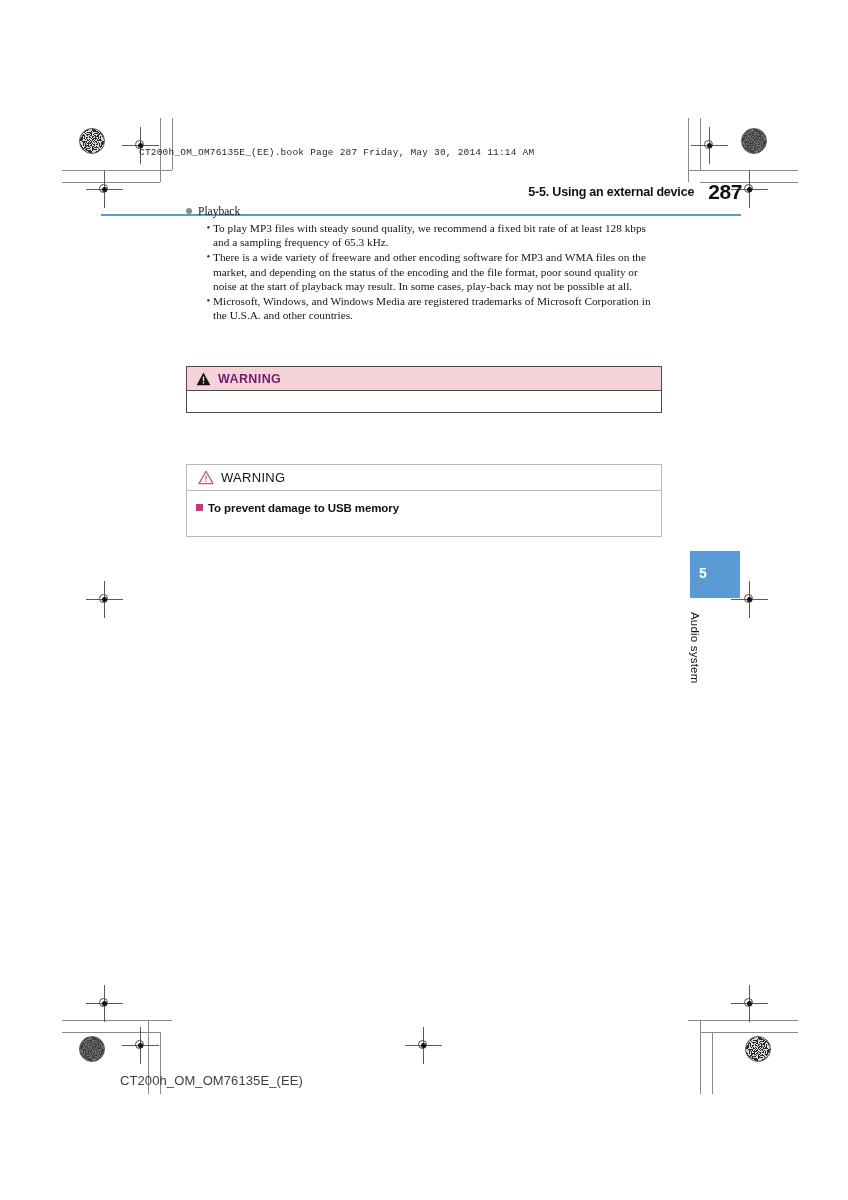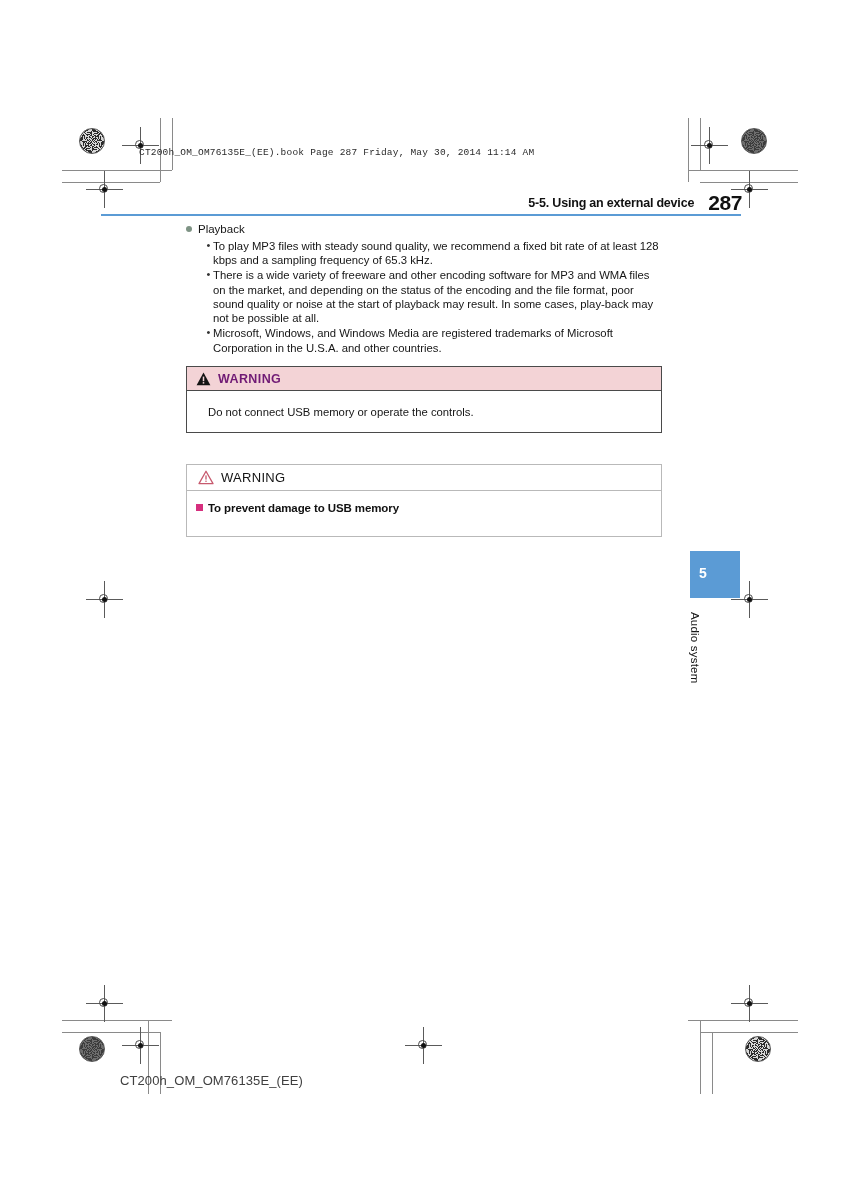--- a/index.html
+++ b/index.html
@@ -77,21 +77,21 @@
     font-size: 9.5px;
     letter-spacing: 0.2px;
     color: #2a2a2a;
     white-space: nowrap;
   }
 
   
   .run-head {
     position: absolute;
     right: 106px;
-    top: 191px;
+    top: 180px;
     text-align: center;
     white-space: nowrap;
   }
   .run-head .sect {
     font-size: 12.5px;
     font-weight: bold;
     letter-spacing: -0.2px;
     color: #111;
   }
   .run-head .pageno {
@@ -108,22 +108,23 @@
     top: 214px;
     width: 640px;
     height: 2.4px;
     background: #5b9bd5;
   }
 
   
   .content {
     position: absolute;
     left: 186px;
-    top: 222px;
+    top: 204px;
     width: 478px;
+    font-family: Liberation Serif, serif;
   }
 
   
   .l1 {
     display: flex;
     align-items: flex-start;
     font-size: 11.5px;
     line-height: 1.28;
     margin-bottom: 2px;
   }
@@ -424,21 +425,20 @@
 <div class="warn-box">
   <div class="warn-head">
     <svg class="tri-solid" width="15" height="14" viewBox="0 0 15 14">
       <path d="M7.5 0.6 L14.4 13.2 L0.6 13.2 Z" fill="#141414"></path>
       <rect x="6.75" y="4.6" width="1.5" height="4.6" fill="#f3d3d6"></rect>
       <rect x="6.75" y="10.1" width="1.5" height="1.5" fill="#f3d3d6"></rect>
     </svg>
     <span class="label">WARNING</span>
   </div>
   <div class="warn-body">
-    <div class="warn-text">Do not connect USB memory or operate the controls.</div>
   </div>
 </div>
 
 <div class="notice-box">
   <div class="notice-head">
     <svg width="16" height="15" viewBox="0 0 16 15">
       <path d="M8 1.2 L15 13.6 L1 13.6 Z" fill="none" stroke="#c75a6e" stroke-width="1.3" stroke-linejoin="round"></path>
       <rect x="7.35" y="5.4" width="1.3" height="4.2" fill="#c75a6e"></rect>
       <rect x="7.35" y="10.6" width="1.3" height="1.3" fill="#c75a6e"></rect>
     </svg>

